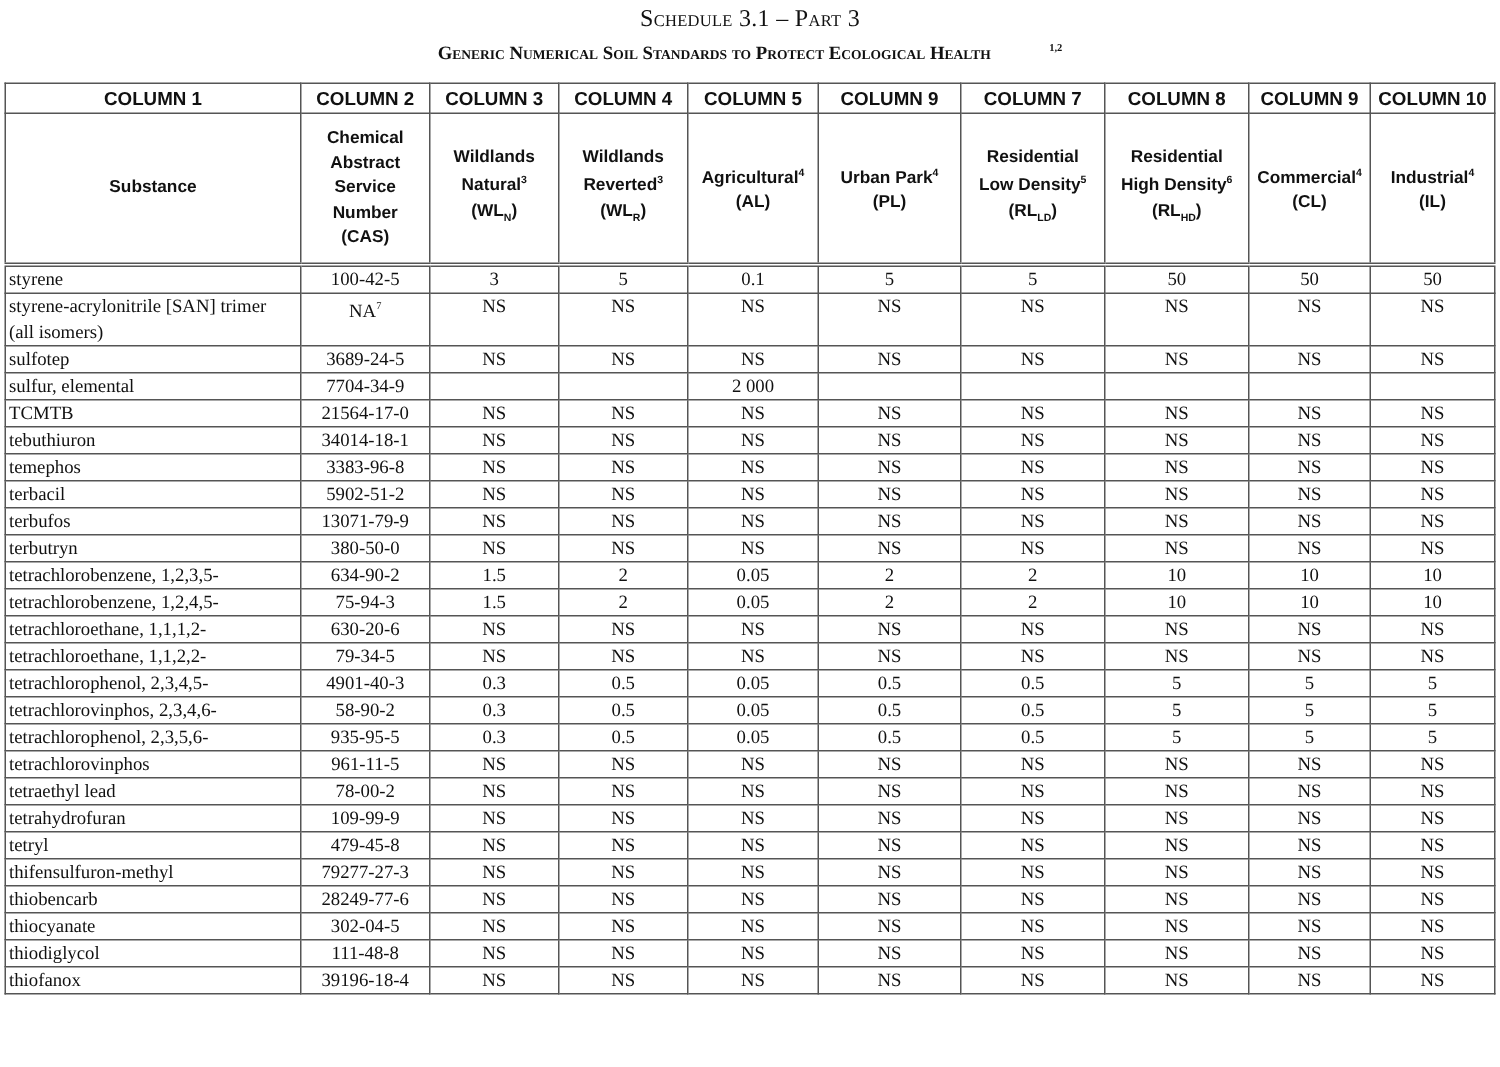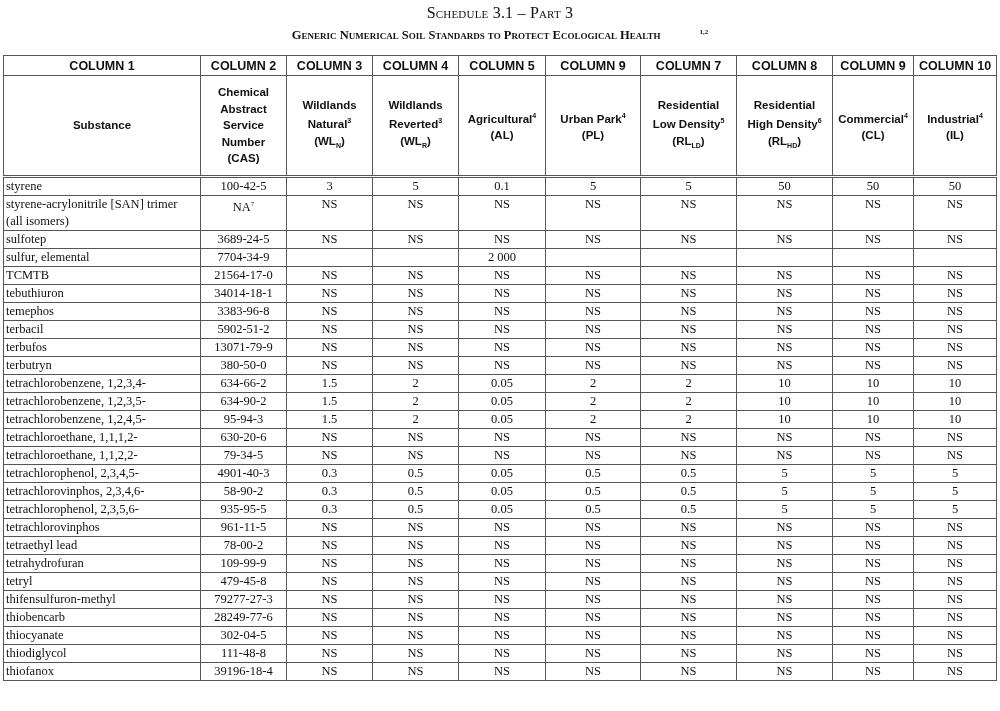--- a/index.html
+++ b/index.html
@@ -179,46 +179,34 @@
         <td>NS</td>
         <td>NS</td>
         <td>NS</td>
         <td>NS</td>
         <td>NS</td>
         <td>NS</td>
         <td>NS</td>
         <td>NS</td>
       </tr>
       <tr>
-        <td class="sub"><span>tetrachlorobenzene, 1,2,3,4-</span></td>
-        <td><span>634-66-2</span></td>
-        <td>1.5</td>
-        <td>2</td>
-        <td>0.05</td>
-        <td>2</td>
-        <td>2</td>
-        <td>10</td>
-        <td>10</td>
-        <td>10</td>
-      </tr>
-      <tr>
         <td class="sub"><span>tetrachlorobenzene, 1,2,3,5-</span></td>
         <td><span>634-90-2</span></td>
         <td>1.5</td>
         <td>2</td>
         <td>0.05</td>
         <td>2</td>
         <td>2</td>
         <td>10</td>
         <td>10</td>
         <td>10</td>
       </tr>
       <tr>
         <td class="sub"><span>tetrachlorobenzene, 1,2,4,5-</span></td>
-        <td><span>95-94-3</span></td>
+        <td><span>75-94-3</span></td>
         <td>1.5</td>
         <td>2</td>
         <td>0.05</td>
         <td>2</td>
         <td>2</td>
         <td>10</td>
         <td>10</td>
         <td>10</td>
       </tr>
       <tr>

